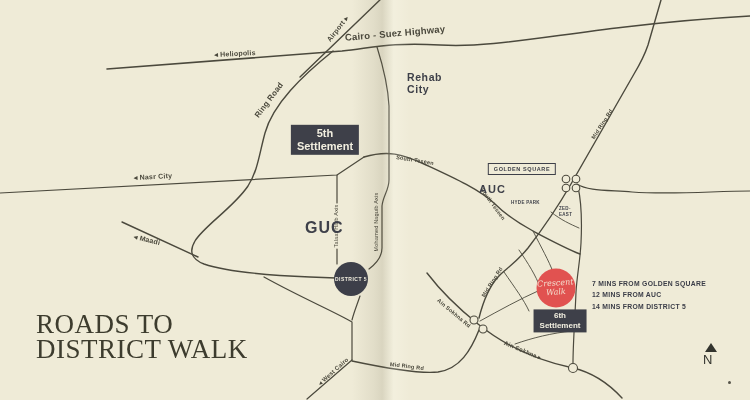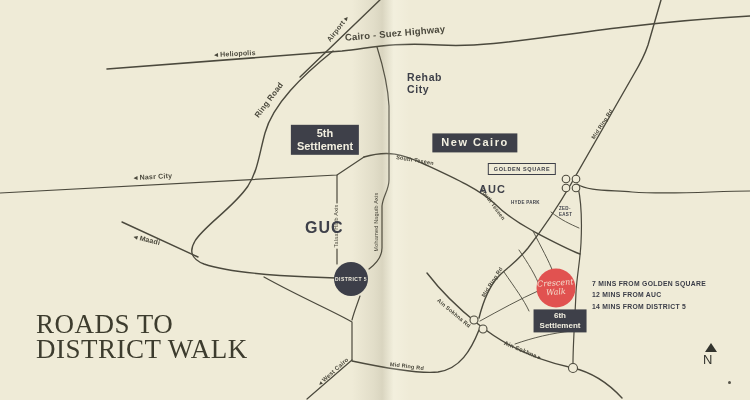--- a/index.html
+++ b/index.html
@@ -91,21 +91,20 @@
   <div class="area" style="left:407px;top:71px;font-size:10.5px;line-height:12px;letter-spacing:.6px;">Rehab
 City</div>
   <div class="area" style="left:448px;top:183px;font-size:11px;margin-left:31px;">AUC</div>
   <div class="area" style="left:305px;top:219px;font-size:16px;">GUC</div>
   <div class="area" style="left:511px;top:200px;font-size:4.5px;letter-spacing:.3px;">HYDE PARK</div>
   <div class="area" style="left:559px;top:206px;font-size:4.5px;line-height:5.5px;letter-spacing:.3px;">ZED-
 EAST</div>
 
   <div class="tag" style="left:325px;top:140px;font-size:11px;">5th
 Settlement</div>
-  <div class="tag" style="left:475px;top:143px;font-size:11px;letter-spacing:1.5px;padding:3px 9px;">New Cairo</div>
   <div class="tag" style="left:536px;top:321px;font-size:8px;margin-left:24px;">6th
 Settlement</div>
   <div class="outline-tag" style="left:522px;top:169px;font-size:5.5px;">GOLDEN SQUARE</div>
 
   <div class="circle-marker" style="left:351px;top:279px;width:34px;height:34px;background:#3d3f49;">
     <span style="color:#f2efe0;font-size:5px;font-weight:700;letter-spacing:.5px;">DISTRICT 5</span>
   </div>
   <div class="circle-marker" style="left:556px;top:288px;width:39px;height:39px;background:#e15250;">
     <span style="color:#f3ddcd;font-size:8px;line-height:8.5px;font-family:'DejaVu Serif',serif;font-style:italic;white-space:pre-line;transform:rotate(-4deg);">Crescent
 Walk</span>

